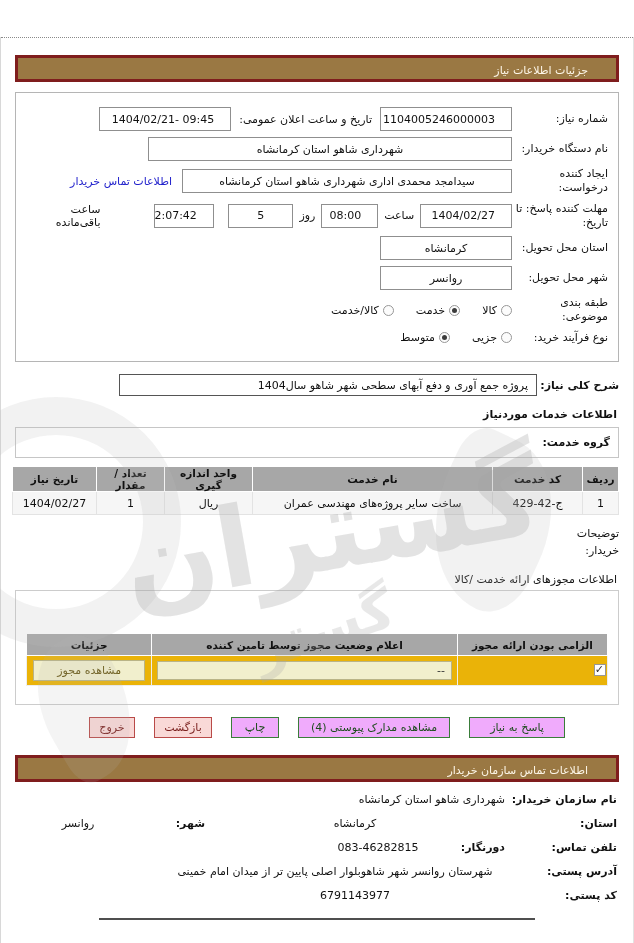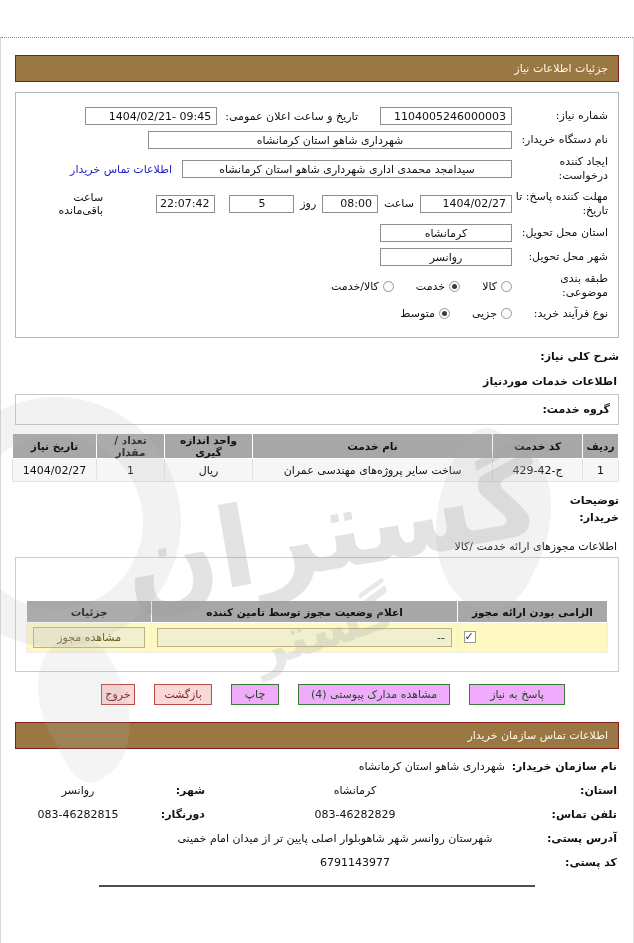--- a/index.html
+++ b/index.html
@@ -17,37 +17,37 @@
   .wm-circle { width:250px; height:250px; border:38px solid #bdbdbd; border-radius:50%; left:-70px; top:360px; opacity:.20; }
   .wm-text-big { left:120px; top:430px; font-size:110px; font-weight:bold; color:#9e9e9e; opacity:.28; transform:rotate(-10deg); }
   .wm-text-small { left:250px; top:560px; font-size:55px; font-weight:bold; color:#a8a8a8; opacity:.25; transform:rotate(-18deg); }
   .wm-blob { width:120px; height:170px; background:#b5b5b5; opacity:.18; left:430px; top:400px; transform:rotate(25deg); border-radius:20% 60% 30% 70%; }
   .wm-blob2 { width:90px; height:140px; background:#b5b5b5; opacity:.15; left:40px; top:600px; transform:rotate(-30deg); border-radius:60% 30% 70% 20%; }
 
   .topline { border-top:1px dotted #8a8a8a; margin-top:37px; }
 
   .bar {
     margin:17px 14px 10px 14px; height:27px; line-height:25px;
-    background:#9a7843; border:1px solid #7f1d1d; color:#fdf6e8;
-    padding-right:10px; font-size:11px;
+    background:#9a7843; border:3px solid #7f1d1d; color:#fdf6e8;
+    padding-right:28px; font-size:11px;
   }
 
   .mainbox { margin:0 14px; border:1px solid #b5b5b5; padding:8px 10px 10px 10px; background:#fff; }
   .frow { display:flex; align-items:center; margin:6px 0; }
   .lblcol { width:96px; flex-shrink:0; font-size:11px; line-height:1.3; }
   .lbl { font-size:11px; }
   .field {
-    border:1px solid #8f8f8f; height:18px; background:#fff;
+    border:1px solid #8f8f8f; height:24px; background:#fff;
     display:flex; align-items:center; justify-content:center;
-    padding:0 5px; font-size:11px; overflow:hidden; white-space:nowrap;
+    padding:0 16px; font-size:11px; overflow:hidden; white-space:nowrap;
   }
   .ltr-end { direction:ltr; justify-content:flex-end; }
   .w132 { width:132px; } .w364 { width:364px; } .w330 { width:330px; }
   .w100 { width:100px; } .w60 { width:60px; } .w70 { width:70px; } .w64 { width:64px;margin-left:47px; }
-  .announce-lbl { margin-right:22px; margin-left:8px; }
+  .announce-lbl { margin-right:8px; margin-left:8px; }
   .mini-lbl { margin:0 6px; }
   .link { color:#2222cc; margin-right:10px; cursor:pointer; font-size:11px; }
 
   .radio { width:11px; height:11px; border:1px solid #979797; border-radius:50%; background:#fcfcfc; display:inline-block; position:relative; margin-left:4px; vertical-align:-1px; }
   .radio.checked::after { content:""; position:absolute; inset:2px; background:#3c3c3c; border-radius:50%; }
   .opt { margin-left:22px; display:inline-flex; align-items:center; }
   .checkbox { width:12px; height:12px; border:1px solid #979797; background:#fff; display:inline-block; position:relative; margin-left:5px; vertical-align:-2px; flex-shrink:0; }
   .checkbox.checked::after { content:"\2713"; position:absolute; top:-2px; right:1px; font-size:11px; color:#333; }
 
   .descrow { display:flex; align-items:center; margin:12px 14px 4px 14px; }
@@ -59,38 +59,38 @@
   .groupbox { margin:4px 14px; border:1px solid #c6c6c6; padding:8px 8px; display:flex; align-items:center; }
   .group-lbl { font-weight:bold; width:74px; flex-shrink:0; }
   .group-field { width:446px; height:21px; border:1px solid #555; display:flex; align-items:center; justify-content:flex-start; padding:0 8px; font-size:11px; background:#fff; }
 
   table.svc { border-collapse:collapse; margin:8px 14px 0 14px; width:606px; table-layout:fixed; }
   table.svc th { background:#a7a7a7; color:#111; font-weight:bold; font-size:10.5px; height:23px; border:1px solid #fff; padding:0 2px; }
   table.svc td { background:#f6f6f6; font-size:11px; height:23px; text-align:center; border:1px solid #e3e3e3; padding:0 2px; overflow:hidden; white-space:nowrap; }
   .c-row{width:36px} .c-code{width:90px} .c-name{width:240px} .c-unit{width:88px} .c-qty{width:68px} .c-date{width:84px}
 
   .notesrow { display:flex; align-items:stretch; margin:8px 14px 0 14px; }
-  .notes-lbl { font-weight:bold; width:64px; flex-shrink:0; line-height:1.5; padding-top:3px; }
+  .notes-lbl { font-weight:normal; width:64px; flex-shrink:0; line-height:1.5; padding-top:3px; }
   .notes-box { flex:1; border:1px solid #4d4d4d; padding:3px 8px; font-size:11px; line-height:1.65; text-align:center; background:#fff; }
 
   .permit-heading { margin:14px 16px 4px 16px; font-size:11px; }
   .permitbox { margin:4px 14px; border:1px solid #cccccc; padding:42px 10px 18px 10px; background:#fff; }
   table.permit { border-collapse:collapse; width:100%; table-layout:fixed; }
   table.permit th { background:#a7a7a7; color:#111; font-weight:bold; font-size:10.5px; height:22px; border:1px solid #fff; }
-  table.permit td { height:30px; text-align:left; vertical-align:middle; background:#fef9c3; border:1px solid #eee; }
+  table.permit td { height:30px; text-align:right; vertical-align:middle; background:#eab308; border:1px solid #eee; }
   .p-req{width:150px} .p-status{width:305px} .p-det{width:125px}
   .status-field { background:#f1efcd; border:1px solid #b9b487; height:19px; width:295px; margin:0 auto; display:flex; align-items:center; justify-content:flex-start; padding:0 6px; font-size:11px; color:#333; }
   .permit-btn { background:#f1efcd; border:1px solid #b9b487; height:21px; width:112px; margin:0 auto; display:flex; align-items:center; justify-content:center; font-size:11px; color:#6a5a16; cursor:pointer; }
 
   .actions { display:flex; align-items:center; margin:12px 14px 0 14px; padding-right:54px; gap:19px; }
   .btn { height:21px; display:flex; align-items:center; justify-content:center; font-size:11px; cursor:pointer; padding:0 10px; }
   .btn-green { background:#f0abfc; border:1px solid #3a7d3a; color:#1e4d1e; }
   .btn-pink { background:#f9d9d7; border:1px solid #b94a48; color:#7a1f1d; }
   .btn-respond { width:96px; } .btn-attach { width:152px; } .btn-print { width:48px; }
-  .btn-back { width:58px; } .btn-exit { width:34px; }
+  .btn-back { width:58px; } .btn-exit { width:46px; }
 
   .contact { margin-top:16px;border-radius:8px; }
   .crow { display:flex; align-items:flex-start; margin:11px 0; padding-right:16px; }
   .clbl { font-weight:bold; width:112px; flex-shrink:0; font-size:11px; }
   .cval { width:300px; text-align:center; font-size:11px; }
   .clbl2 { font-weight:bold; width:62px; font-size:11px; }
   .cval2 { width:130px; text-align:center; font-size:11px; }
   .ltr { direction:ltr; unicode-bidi:embed; }
 
   .sep { border:none; border-top:2px solid #4f4f4f; margin:16px 98px 14px 98px; }
@@ -179,20 +179,21 @@
         <span class="opt">
           <span class="radio checked"></span>
           <span>متوسط</span>
         </span>
       </div>
 
     </div>
 
     <div class="descrow">
       <div class="desc-lbl">شرح کلی نیاز:</div>
+      <div class="desc-field">پروژه جمع آوری و دفع آبهای سطحی شهر شاهو سال1404</div>
     </div>
 
     <div class="svc-heading">اطلاعات خدمات موردنیاز</div>
 
     <div class="groupbox">
       <div class="group-lbl">گروه خدمت:</div>
     </div>
 
     <table class="svc">
       <colgroup>
@@ -281,21 +282,20 @@
 
       <div class="crow">
         <div class="clbl">استان:</div>
         <div class="cval">کرمانشاه</div>
         <div class="clbl2">شهر:</div>
         <div class="cval2">روانسر</div>
       </div>
 
       <div class="crow">
         <div class="clbl">تلفن تماس:</div>
-        <div class="cval ltr">083-46282829</div>
         <div class="clbl2">دورنگار:</div>
         <div class="cval2 ltr">083-46282815</div>
       </div>
 
       <div class="crow">
         <div class="clbl">آدرس پستی:</div>
         <div class="cval" style="width:340px">شهرستان روانسر شهر شاهوبلوار اصلی پایین تر از میدان امام خمینی</div>
       </div>
 
       <div class="crow">

